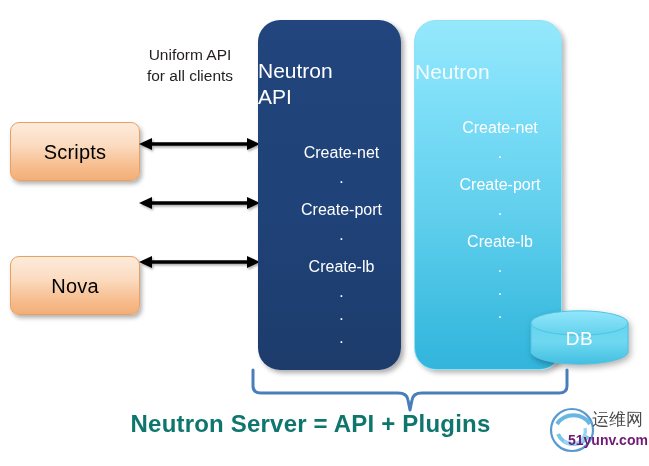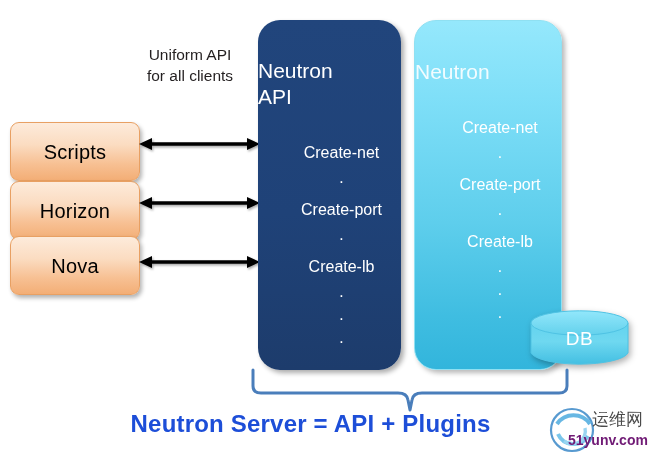--- a/index.html
+++ b/index.html
@@ -35,21 +35,21 @@
     box-sizing: border-box;
   }
   .client-label {
     font-size: 20px;
     color: #000000;
     line-height: 1;
     letter-spacing: 0.2px;
   }
   #client-0 { top: 122px; }
   #client-1 { top: 181px; }
-  #client-2 { top: 236px; }
+  #client-2 { top: 256px; }
 
   
   .arrow {
     position: absolute;
     left: 139px;
     width: 121px;
     height: 20px;
   }
 
   
@@ -146,21 +146,21 @@
 
   
   #bottom-caption {
     position: absolute;
     left: 0px;
     top: 410px;
     width: 621px;
     text-align: center;
     font-size: 24px;
     font-weight: bold;
-    color: #1d4ed8;
+    color: #0f766e;
     letter-spacing: 0.2px;
   }
 
   
   #watermark {
     position: absolute;
     left: 545px;
     top: 404px;
     width: 100px;
     height: 54px;
@@ -190,23 +190,20 @@
 
 <div id="canvas">
 
   <div id="uniform-api-label">
     <div>Uniform API</div>
     <div>for all clients</div>
   </div>
 
   <div class="client-box" id="client-0">
     <span class="client-label">Scripts</span>
-  </div>
-  <div class="client-box" id="client-1">
-    <span class="client-label">Horizon</span>
   </div>
   <div class="client-box" id="client-2">
     <span class="client-label">Nova</span>
   </div>
 
   <svg class="arrow" style="top:134px" viewBox="0 0 121 20">
     <defs>
       <filter id="ash1" x="-20%" y="-60%" width="160%" height="260%">
         <feDropShadow dx="1.2" dy="1.6" stdDeviation="0.9" flood-color="#000" flood-opacity="0.35"></feDropShadow>
       </filter>

